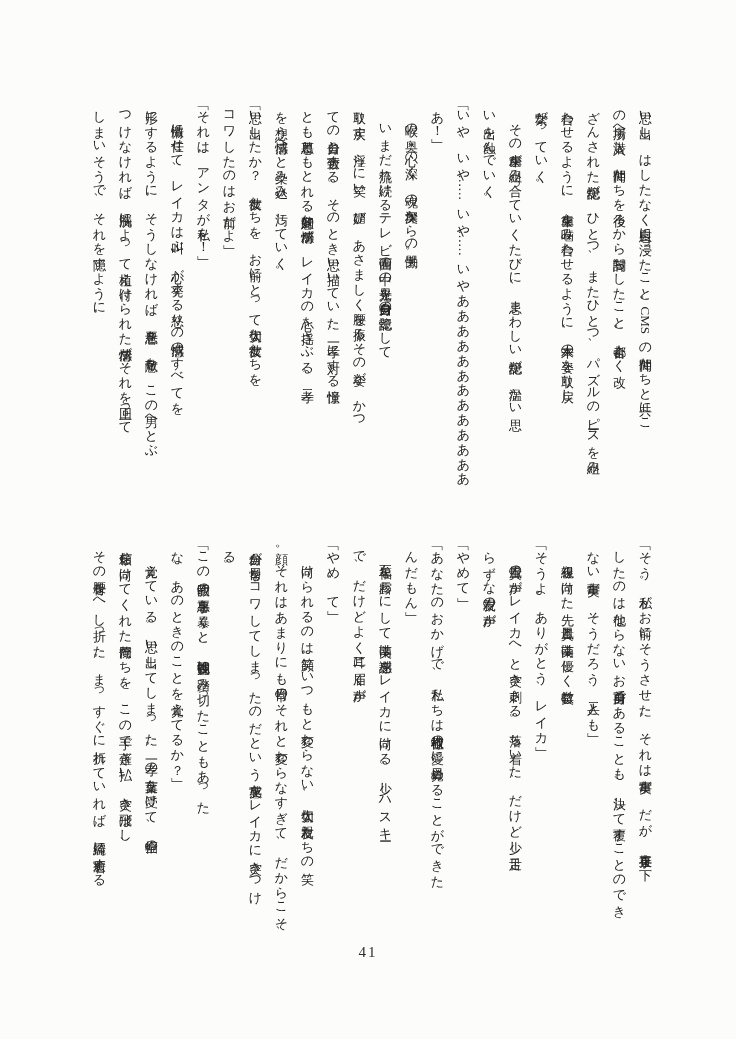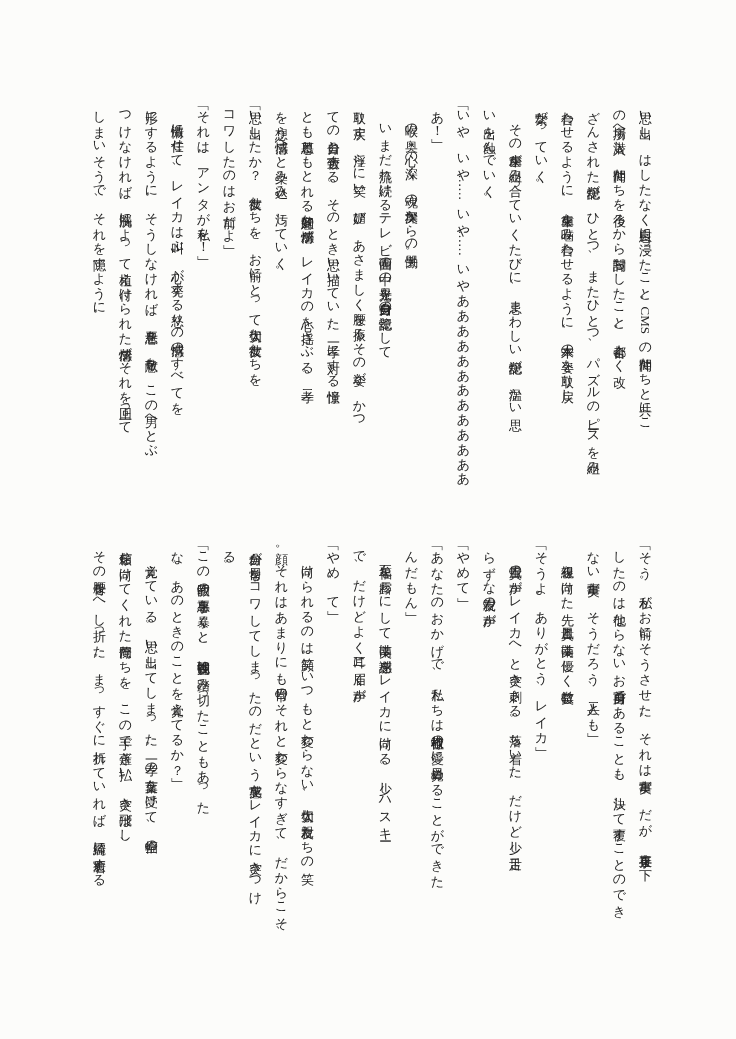--- a/index.html
+++ b/index.html
@@ -101,13 +101,14 @@
       <div class="column">　向けられるのは笑顔。いつもと変わらない、大切な親友たちの笑</div>
       <div class="column">顔。それはあまりにも日常のそれと変わらなすぎて、だからこそ、</div>
       <div class="column">自分が日常をコワしてしまったのだという実感をレイカに突きつけ</div>
       <div class="column">る。</div>
       <div class="column">「この教団の悪事を暴くと、強制捜査に踏み切ったこともあった</div>
       <div class="column">な。あのときのことを覚えてるか？」</div>
       <div class="column">　覚えている。思い出してしまった。一孝の言葉を受けて、全幅の</div>
       <div class="column">信頼を向けてくれた同僚たちを、この手で薙ぎ払い、突き飛ばし、</div>
       <div class="column">その腰骨をへし折った。まっすぐに折れていれば、綺麗に癒着する</div>
     </div>
+  <div class="page-number">41</div>
 </div>
 
 </body></html>

